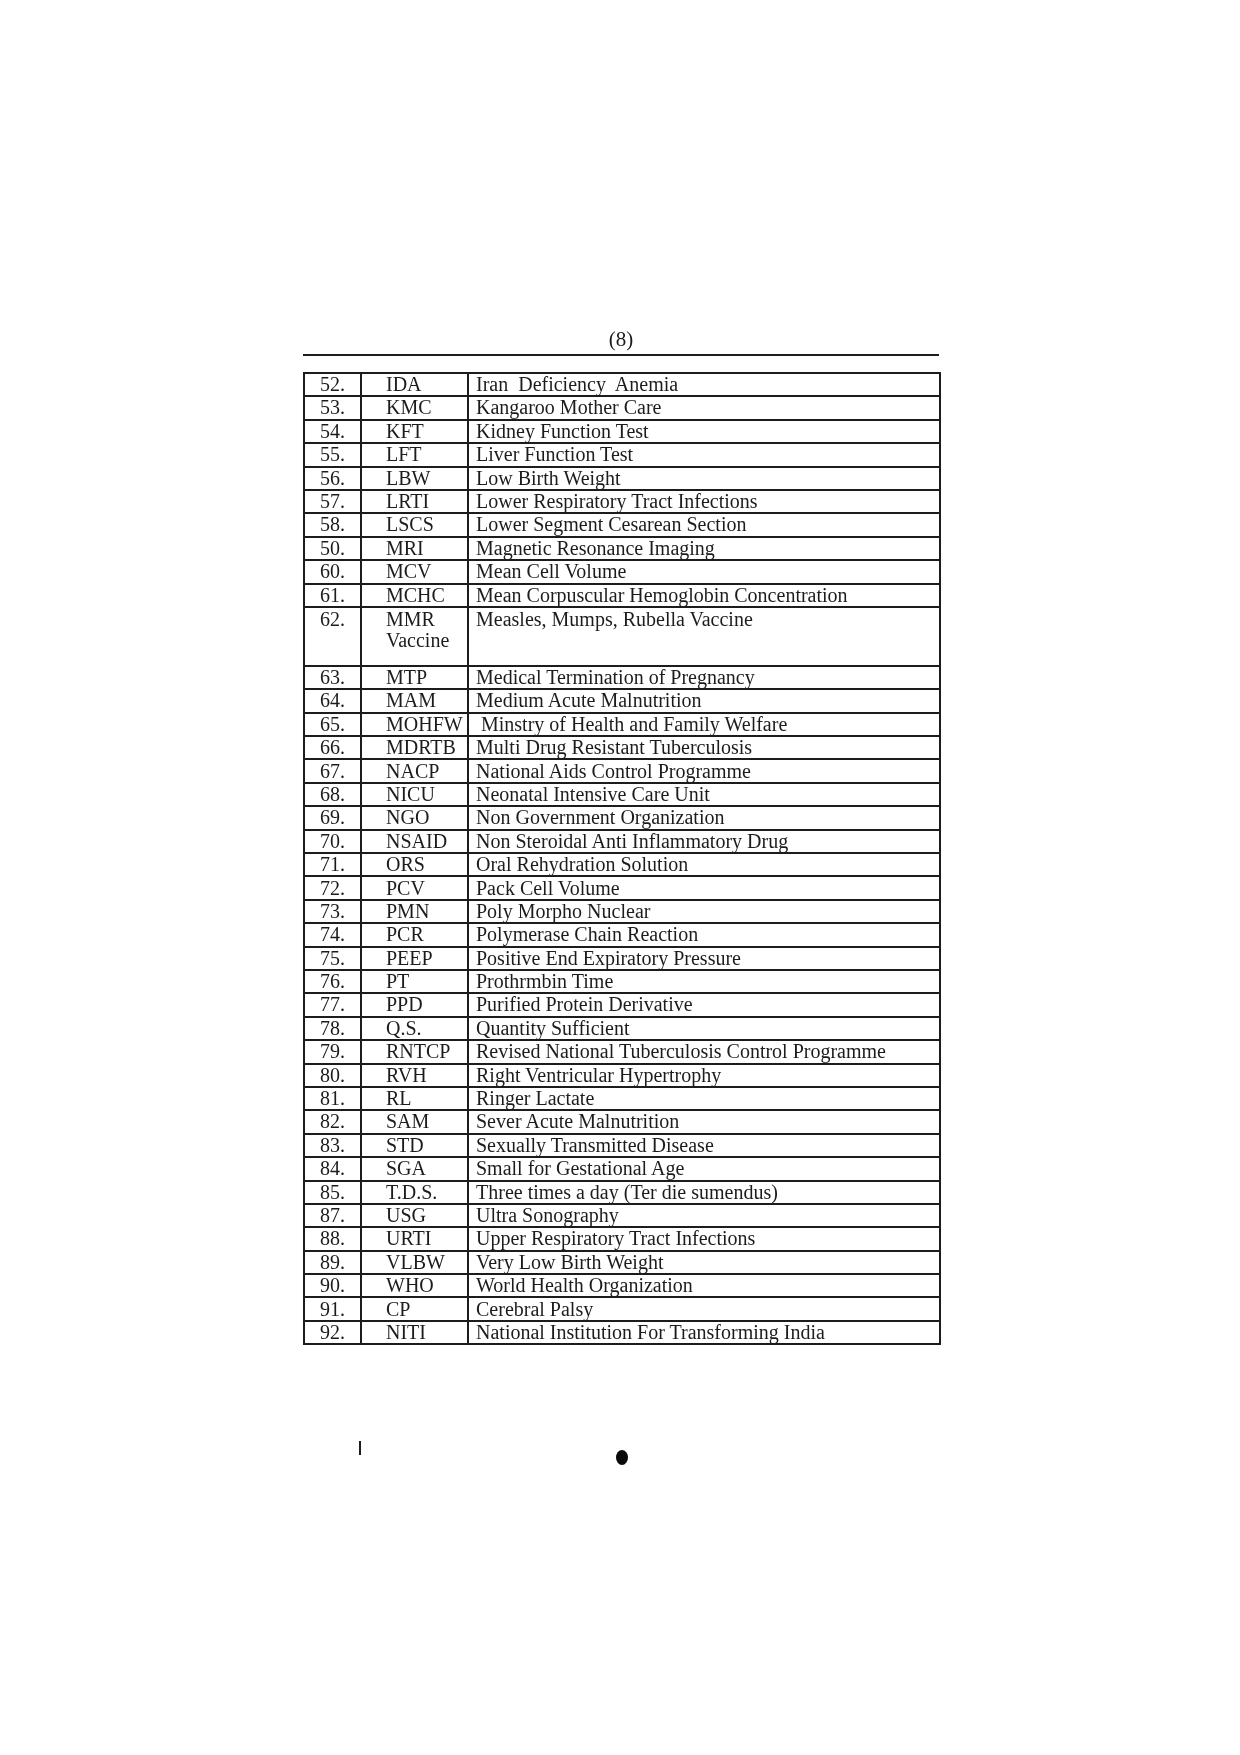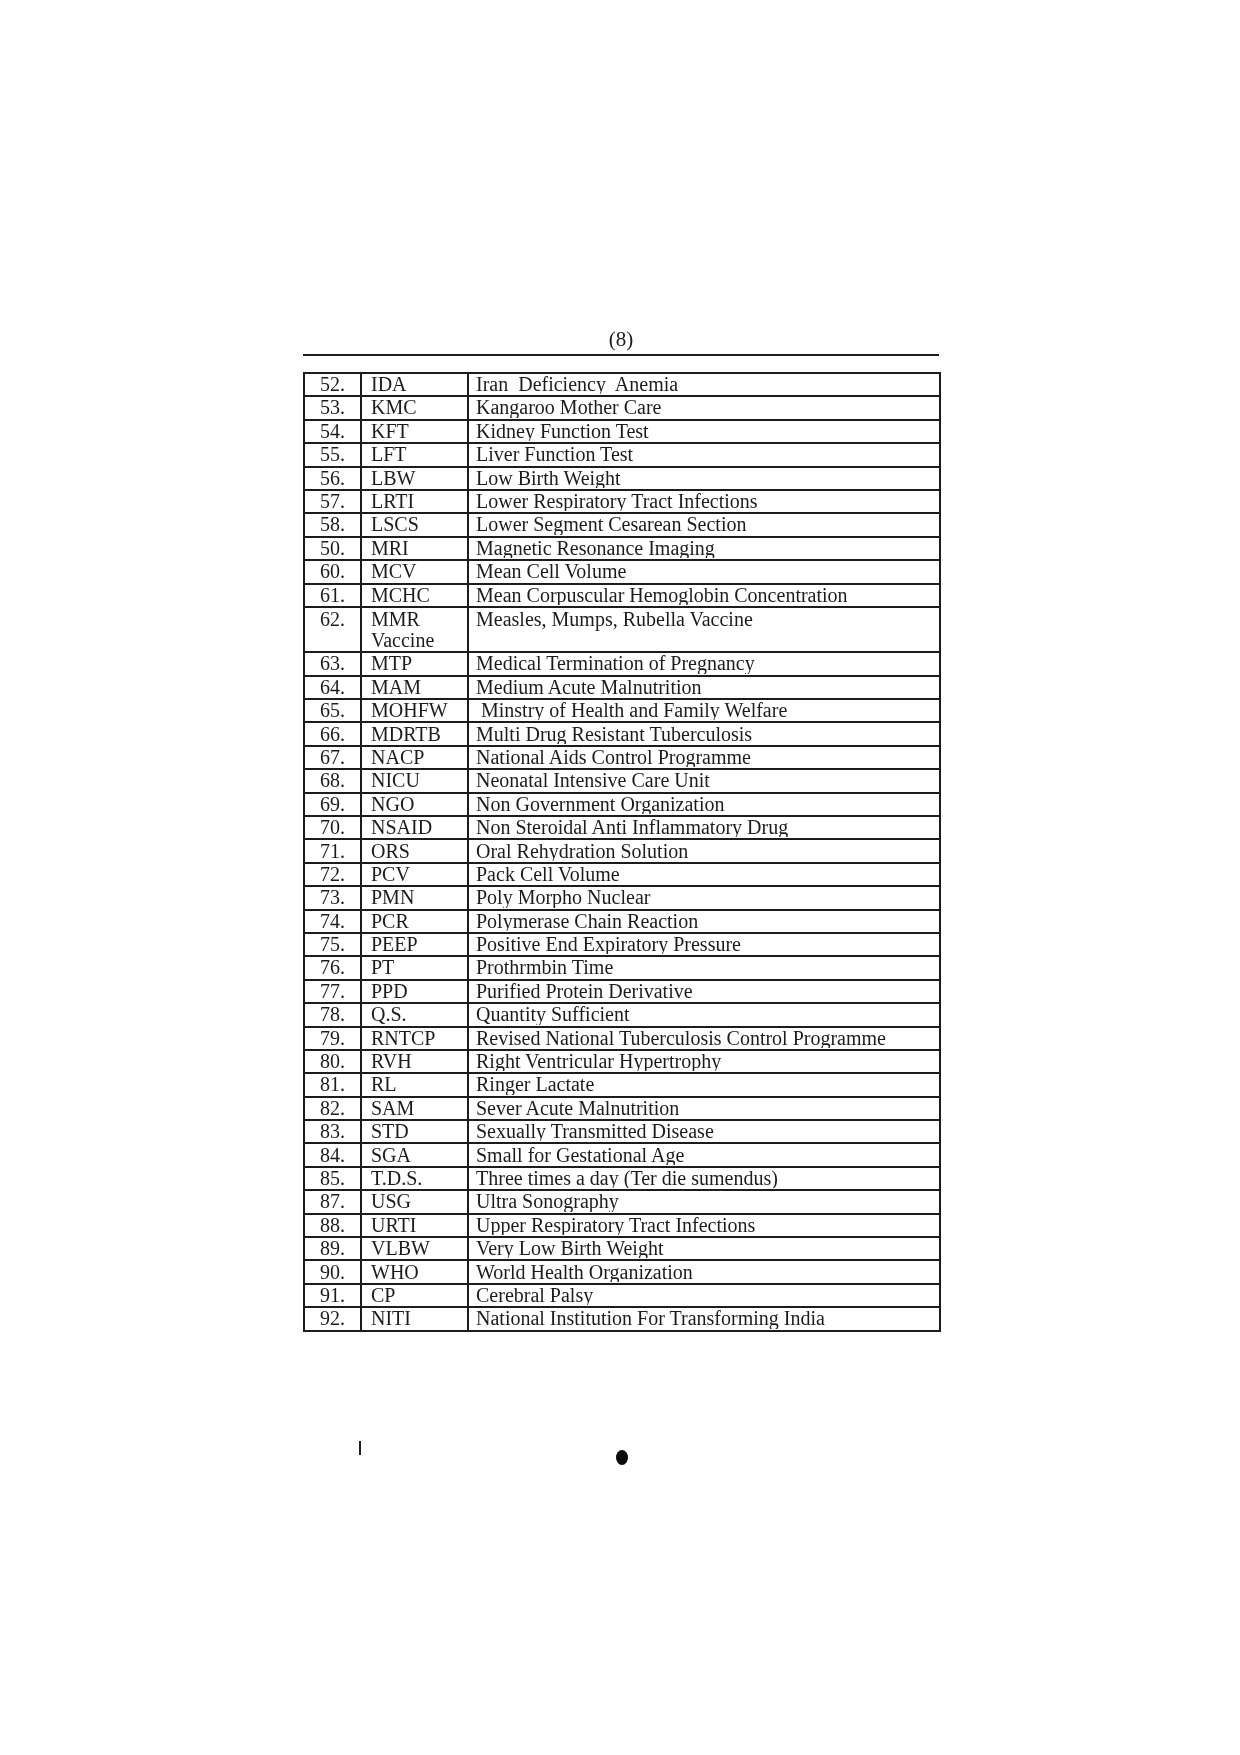--- a/index.html
+++ b/index.html
@@ -42,23 +42,23 @@
   table.abbr-table td {
     border: 2px solid #1c1c1c;
     font-size: 20px;
     line-height: 1.06;
     height: 23.4px;
     vertical-align: middle;
     white-space: pre-wrap;
     overflow: hidden;
   }
   td.col-num   { width: 57px;  text-align: center; padding: 0 14px; }
-  td.col-abbr  { width: 107px; padding: 0 3px 0 9px; }
-  td.col-full  { width: 472px; padding: 0 3px 0 7px; border-radius: 8px; }
-  tr.tall td   { height: 45px; vertical-align: top; padding-top: 1px; margin-left: 12px; }
+  td.col-abbr  { width: 107px; padding: 0 3px 0 24px; }
+  td.col-full  { width: 472px; padding: 0 3px 0 7px; }
+  tr.tall td   { height: 59px; vertical-align: top; padding-top: 1px; margin-left: 12px; }
   .divider-tail {
     position: absolute;
     left: 359px;
     top: 1441px;
     width: 2px;
     height: 14px;
     background: #1c1c1c;
   }
   .end-bullet {
     position: absolute;

